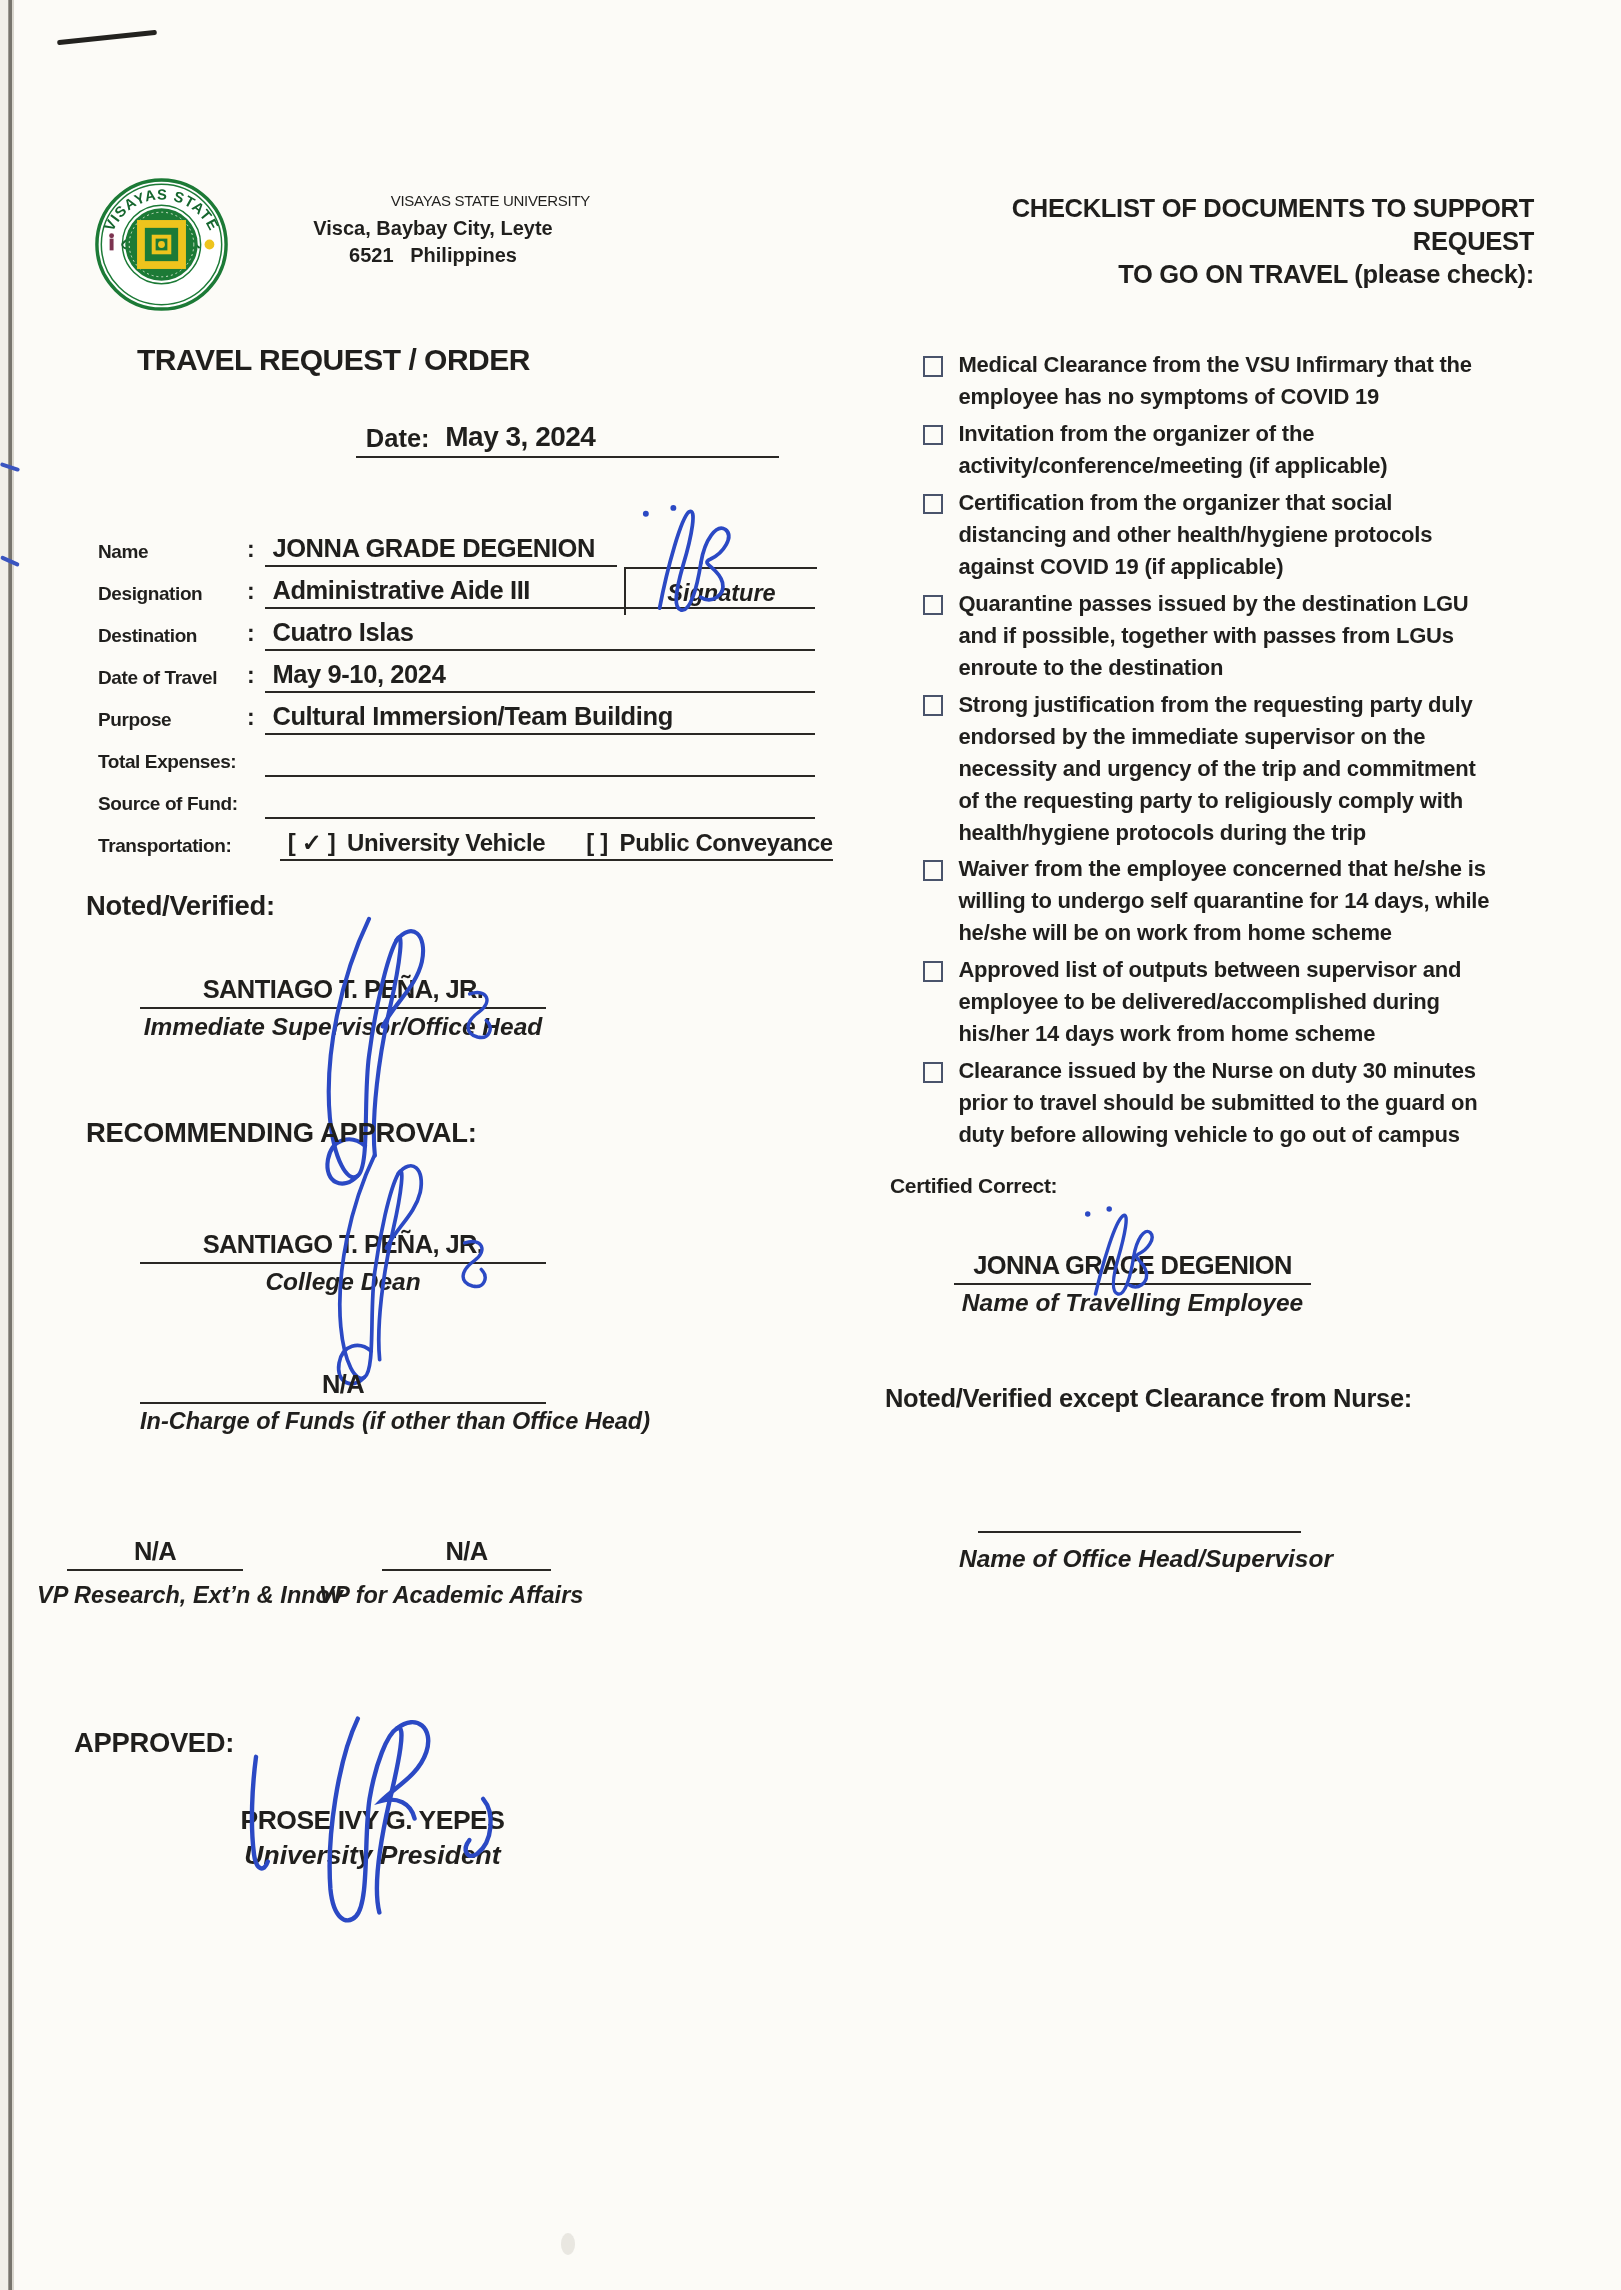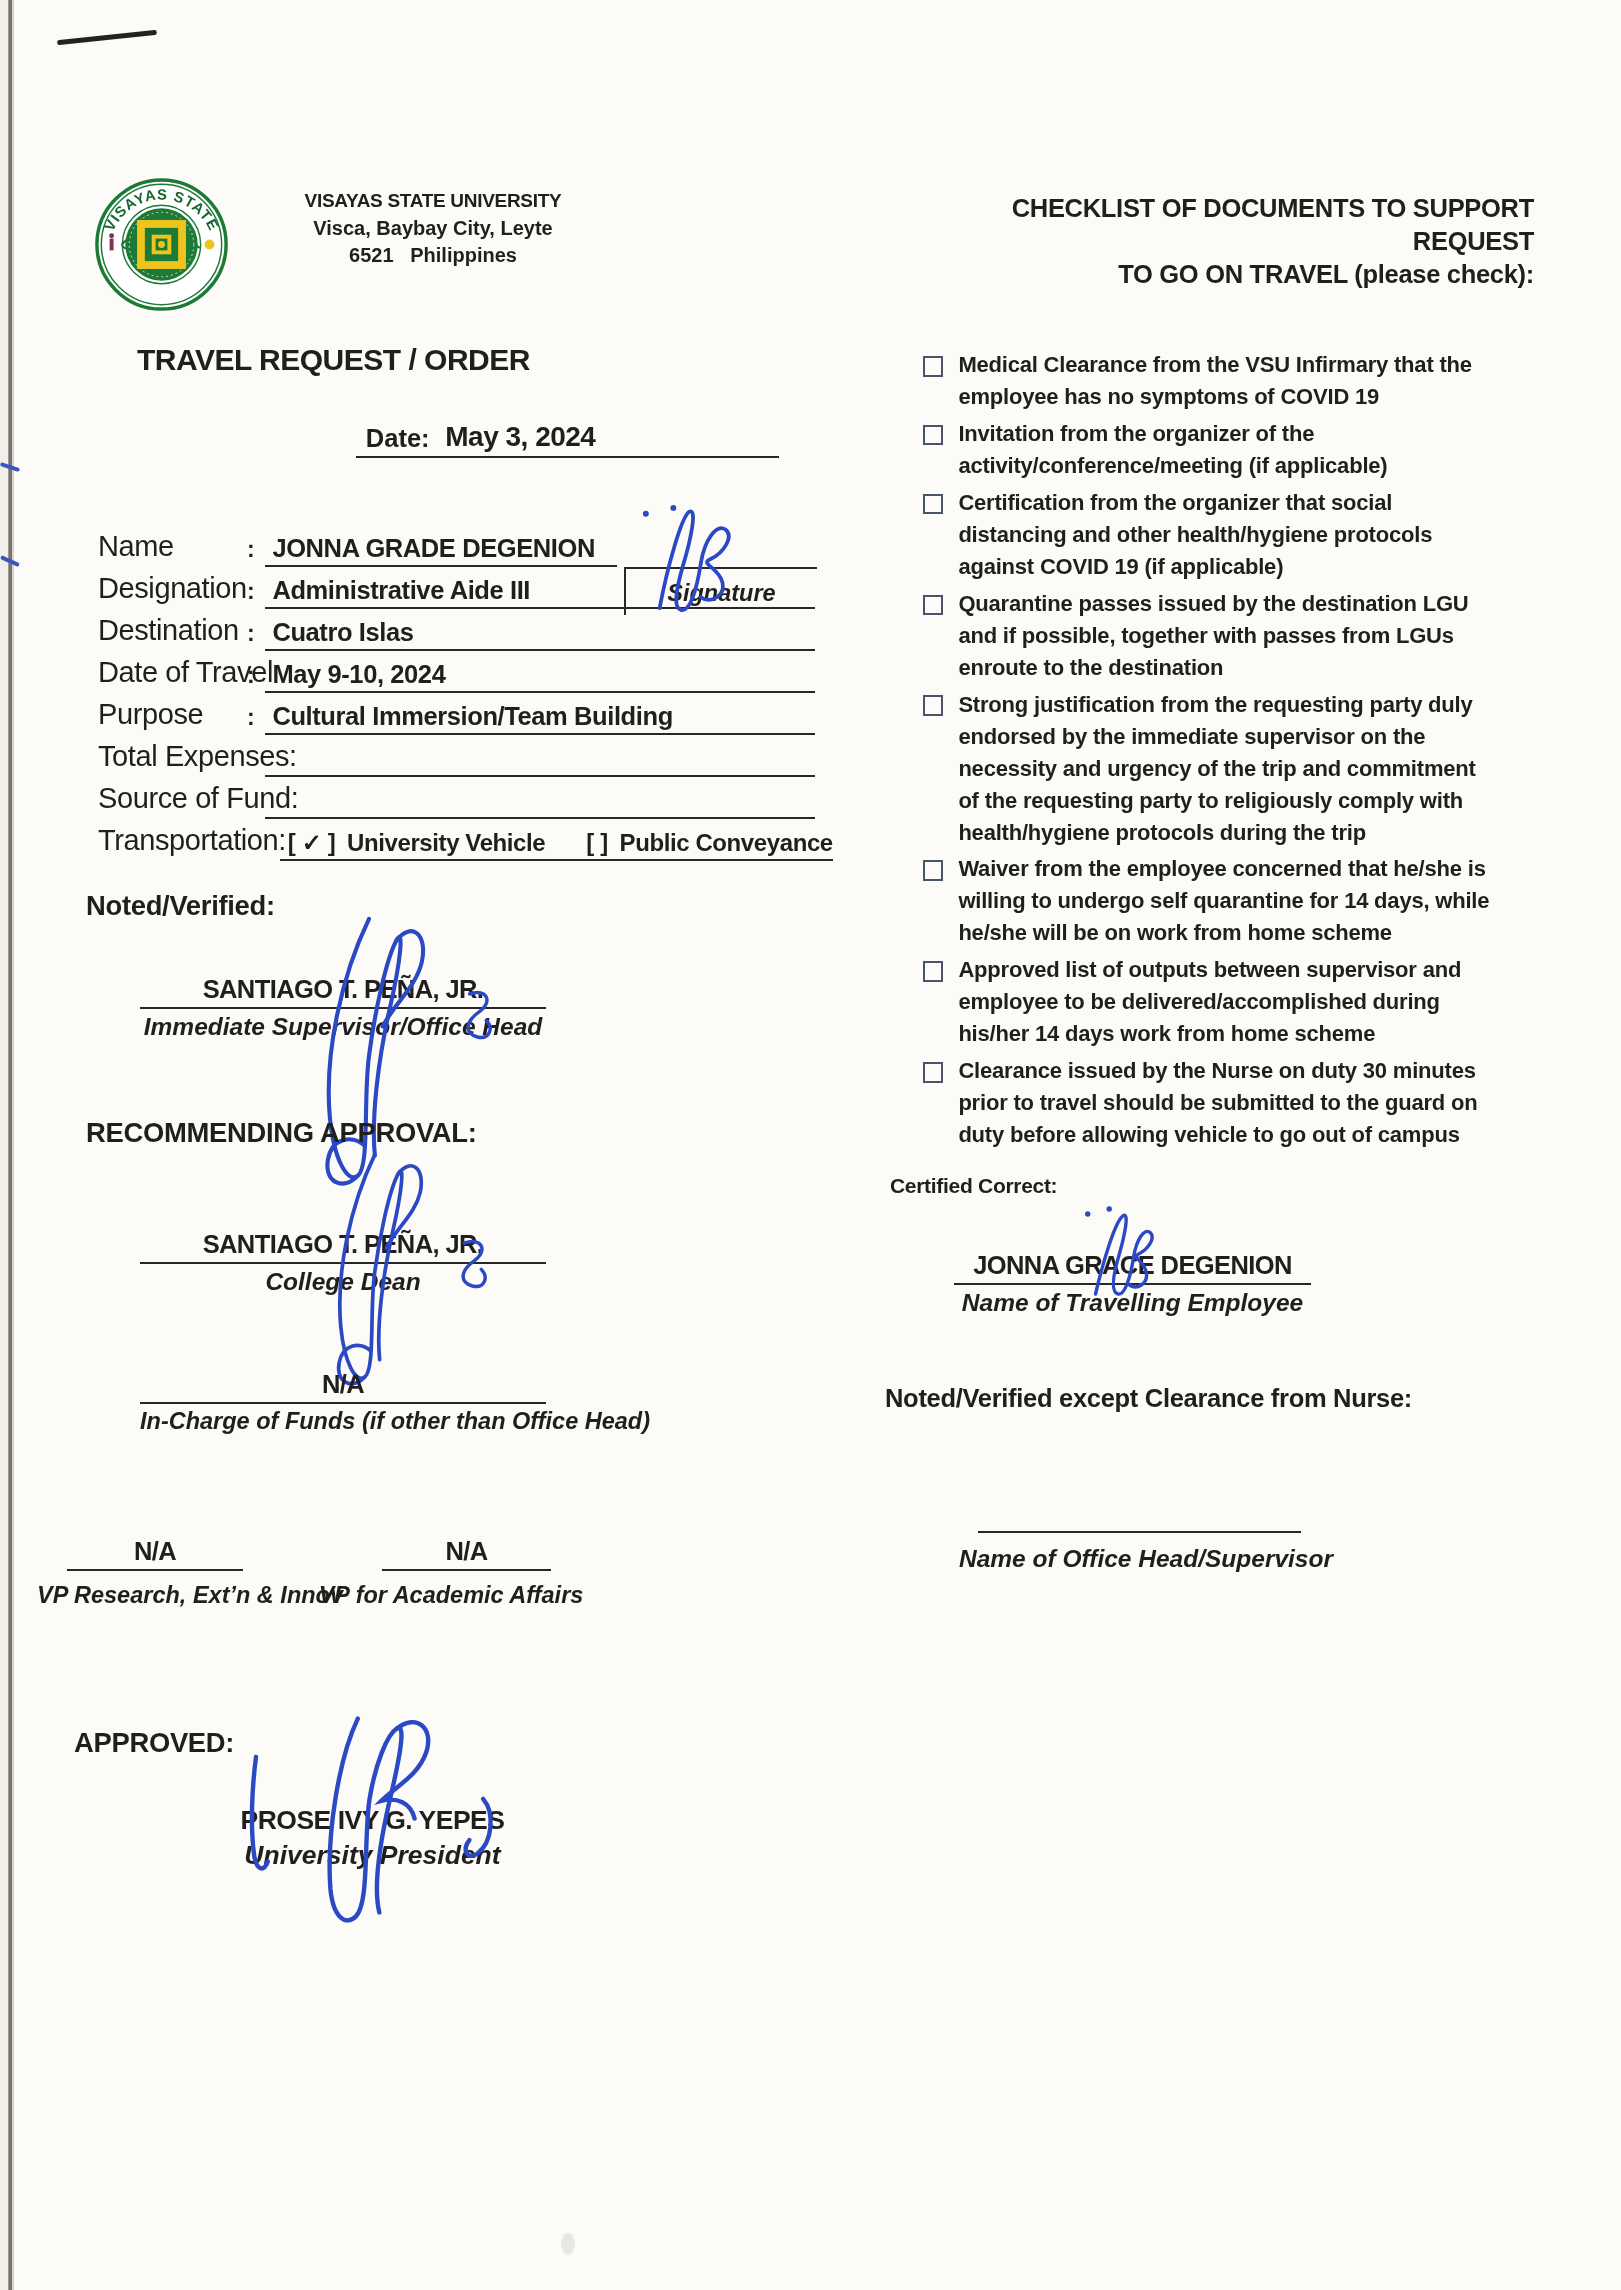--- a/index.html
+++ b/index.html
@@ -13,31 +13,31 @@
   .i{font-style:italic;}
   .ctr{text-align:center;}
   
   .scan-edge{left:0;top:0;width:13.7px;height:2291px;
     background:linear-gradient(to right,#f1efe9 0 7.8px,#77746d 8.8px 11.8px,#d8d5cd 11.8px 13.7px);}
   .staple{left:57px;top:35px;width:100px;height:4.9px;background:#23221f;transform:rotate(-6deg);border-radius:2px;}
   .ink-tick{width:19.6px;height:3.9px;background:#3a55c0;border-radius:2px;}
   .smudge{left:561px;top:2233px;width:13.7px;height:21.6px;background:#d9d7d0;border-radius:50%;opacity:.55;}
   
   .head-block{left:276px;top:186px;width:314px;}
-  .univ{font-size:19px;font-weight:bold;line-height:29px;letter-spacing:-0.3px;white-space:nowrap;}
+  .univ{font-size:15px;font-weight:normal;line-height:29px;letter-spacing:-0.3px;white-space:nowrap;text-align:right;}
   .addr{font-size:20px;font-weight:bold;line-height:26.5px;}
   .doc-title{left:137px;top:343px;width:392px;font-size:30px;font-weight:bold;letter-spacing:-0.5px;white-space:nowrap;text-align:center;}
   
   .date-line{left:356px;top:421px;width:423px;border-bottom:2.9px solid #2a2825;display:flex;align-items:flex-end;padding-bottom:2.9px;}
   .date-label{font-size:25.5px;font-weight:bold;margin-left:9.8px;}
   .date-value{font-size:28px;font-weight:bold;margin-left:15.7px;letter-spacing:-0.5px;}
   
   .form{left:98px;top:525px;width:717px;}
   .frow{display:flex;align-items:flex-end;height:42px;}
-  .flabel{font-size:29px;font-weight:normal;letter-spacing:-0.4px;white-space:nowrap;width:149px;flex:none;padding-bottom:3.9px;}
+  .flabel{font-size:19px;font-weight:bold;letter-spacing:-0.4px;white-space:nowrap;width:149px;flex:none;padding-bottom:3.9px;}
   .fsep{font-size:23px;font-weight:bold;width:17.6px;flex:none;padding-bottom:3.9px;}
   .fval{flex:1;border-bottom:2.5px solid #2a2825;font-size:25.5px;font-weight:bold;letter-spacing:-0.4px;
         white-space:nowrap;min-height:33px;display:flex;align-items:flex-end;padding:0 0 2px 7.8px;}
   .fval.short{margin-right:198px;}
   .opt-mark{font-size:24px;font-weight:bold;}
   .opt-text{font-size:24px;font-weight:bold;margin-left:11.8px;}
   .opt-gap{margin-left:41px;}
   .sig-cell{left:624px;top:567px;width:191px;height:42px;border-left:2.5px solid #2a2825;border-top:2.5px solid #2a2825;
             display:flex;align-items:center;justify-content:center;font-size:23.5px;font-weight:bold;font-style:italic;padding-top:3.9px;}
   

